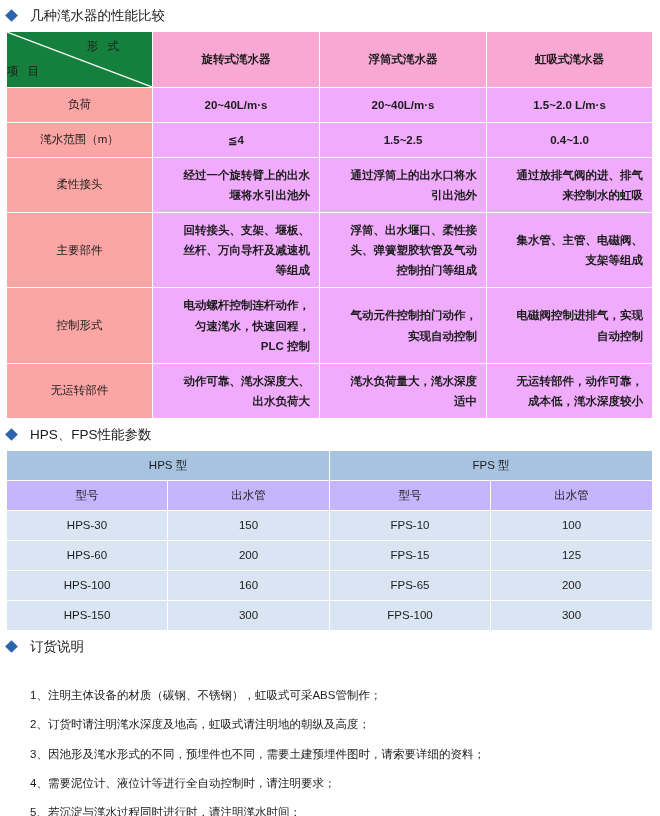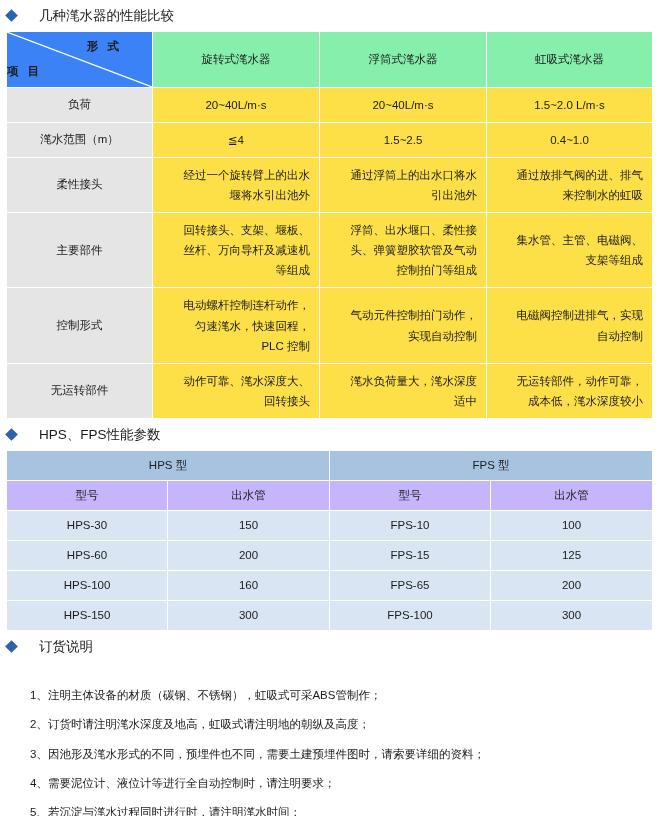--- a/index.html
+++ b/index.html
@@ -10,21 +10,21 @@
     font-family: "Liberation Sans", "DejaVu Sans", sans-serif;
   }
   body { padding: 0 0 0 0; }
 
   .page { width: 660px; position: relative; }
 
   
   .sec-head {
     display: flex;
     align-items: center;
-    gap: 23px;
+    gap: 14px;
     padding: 9px 0 8px 7px;
     font-size: 13.5px;
     color: #1a1a1a;
   }
   .diamond {
     width: 9px; height: 9px;
     background: #2d63ad;
     transform: rotate(45deg);
     flex: none;
     display: inline-block;
@@ -42,25 +42,24 @@
     border: 1px solid #ffffff;
     font-size: 11.5px;
     color: #1c1c1c;
     font-weight: normal;
     vertical-align: middle;
   }
 
   
   .t1 td { padding: 7px 9px; }
   .t1 .hdr {
-    background: #3b82f6;
+    background: #15803d;
     height: 56px;
     position: relative;
     padding: 0;
-    font-weight: bold;
   }
   .t1 .hdr-split {
     position: relative;
     width: 100%; height: 100%;
     overflow: hidden;
   }
   .t1 .hdr-split .diag {
     position: absolute;
     left: 0; top: 0;
     width: 100%; height: 100%;
@@ -69,31 +68,33 @@
     position: absolute;
     right: 30px; top: 7px;
     letter-spacing: 3px;
   }
   .t1 .hdr-split .lbl-item {
     position: absolute;
     left: 0; bottom: 8px;
     letter-spacing: 3px;
   }
   .t1 .hdr-col {
-    background: #86efac;
-    text-align: center;
+    background: #f9a8d4;
+    text-align: center;
+    font-weight: bold;
   }
   .t1 .rowlab {
-    background: #e5e5e5;
+    background: #fca5a5;
     text-align: center;
   }
   .t1 .cell {
-    background: #fde047;
+    background: #f0abfc;
     text-align: center;
     line-height: 1.75;
+    font-weight: bold;
   }
   .t1 .cell.l {
     text-align: right;
     padding-left: 25px;
   }
 
   
   .t2 td {
     text-align: center;
     padding: 6px 4px;
@@ -178,21 +179,21 @@
 
       <tr>
         <td class="rowlab">控制形式</td>
         <td class="cell l">电动螺杆控制连杆动作，匀速滗水，快速回程，PLC 控制</td>
         <td class="cell l">气动元件控制拍门动作，实现自动控制</td>
         <td class="cell l">电磁阀控制进排气，实现自动控制</td>
       </tr>
 
       <tr>
         <td class="rowlab">无运转部件</td>
-        <td class="cell l">动作可靠、滗水深度大、回转接头</td>
+        <td class="cell l">动作可靠、滗水深度大、出水负荷大</td>
         <td class="cell l">滗水负荷量大，滗水深度适中</td>
         <td class="cell l">无运转部件，动作可靠，成本低，滗水深度较小</td>
       </tr>
     </tbody>
   </table>
 
   <div class="sec-head">
     <span class="diamond"></span>
     <span class="txt">HPS、FPS性能参数</span>
   </div>

